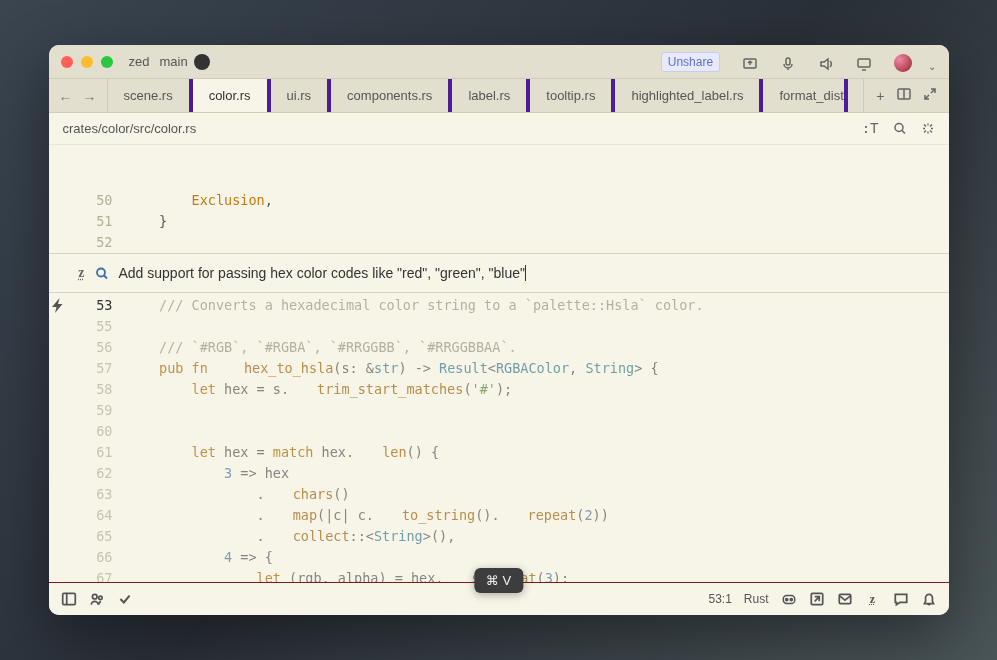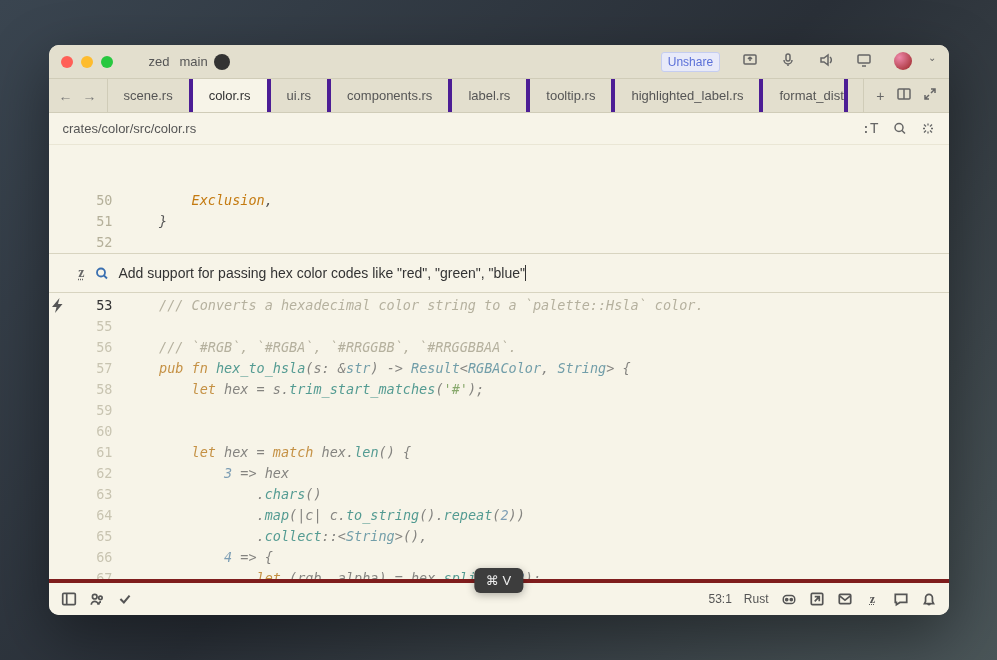--- a/index.html
+++ b/index.html
@@ -20,24 +20,24 @@
   }
   
   .titlebar {
     height: 34px; background: #e3dfce;
     display: flex; align-items: center; padding: 0 12px;
     border-bottom: 1px solid #d0ccb8;
   }
   .traffic { display: flex; gap: 8px; margin-right: 16px; }
   .dot { width: 12px; height: 12px; border-radius: 50%; }
   .dot.r { background: #ff5f57; } .dot.y { background: #febc2e; } .dot.g { background: #28c840; }
-  .app-name { font-size: 13px; color: #555; margin-right: 10px; margin-left: 20px; }
+  .app-name { font-size: 13px; color: #555; margin-right: 10px; }
   .branch { font-size: 13px; color: #555; margin-right: 6px; }
   .gh-avatar { width: 16px; height: 16px; border-radius: 50%; background: #333; display:inline-block; }
-  .titlebar-right { margin-left: auto; display: flex; align-items: flex-start; gap: 22px; }
+  .titlebar-right { margin-left: auto; display: flex; align-items: flex-end; gap: 22px; }
   .unshare { font-size: 12px; color: #5a6fd8; background: #e8eaf9; padding: 2px 6px; border-radius: 3px; border:1px solid #c5cdf0;}
   .tb-icon { width: 16px; height: 16px; color: #666; display:flex; align-items:center; justify-content:center; }
   .avatar { width: 18px; height: 18px; border-radius:50%; background: radial-gradient(circle at 30% 30%, #e8a, #922); }
   .chev { font-size: 10px; color:#666; margin-left:-6px;}
   
   .tabbar {
     height: 34px; background: #e3dfce; display: flex; align-items: stretch;
     border-bottom: 1px solid #d0ccb8;
   }
   .nav-arrows { display:flex; align-items:center; padding:0 10px; gap:10px; border-right:1px solid #d0ccb8;}
@@ -55,21 +55,21 @@
     height: 32px; display:flex; align-items:center; padding:0 14px;
     font-size: 13px; color:#555; border-bottom:1px solid #eae6d5;
   }
   .crumb-right { margin-left:auto; display:flex; gap:14px; color:#666; font-size:14px;}
   
   .editor { flex:1; display:flex; flex-direction:column; overflow:hidden; font-family: "SF Mono", Menlo, Consolas, monospace; font-size:13.5px; }
   .pane { overflow:hidden; }
   .line { display:flex; min-height:21px; line-height:21px; }
   .gutter { width: 60px; text-align:right; padding-right:14px; color:#b5b09a; user-select:none; flex-shrink:0; }
   .gut-icon { width: 18px; display:flex; align-items:center; justify-content:center; color:#555; flex-shrink:0;}
-  .code { white-space: pre; color:#555;font-style:italic; }
+  .code { white-space: pre; color:#555; }
   
   .top-pane { padding-top:4px;margin-top:41px; }
   
   .prompt-row {
     height: 40px; border-top:1px solid #d8d4c0; border-bottom:1px solid #d8d4c0;
     display:flex; align-items:center; padding:0 10px 0 0; background:#f7f4e8;
   }
   .prompt-icons { display:flex; gap:10px; width:70px; justify-content:flex-end; padding-right:10px;}
   .prompt-icon { color:#666; font-size:14px; }
   .prompt-input {
@@ -78,30 +78,30 @@
   }
   .cursor-bar::after { content:""; border-right:1.5px solid #333; margin-left:0px; animation: blink 1s infinite;}
   @keyframes blink { 50% { opacity:0; } }
   
   .bottom-pane { flex:1; background:#f7f4e8; position:relative; padding-top:2px;}
   .suggest .code, .suggest .gutter { opacity: 0.7; }
   .line.first-suggest .gutter { color:#333; font-weight:500; opacity:1;}
   
   .c-comment { color:#9a9580; }
   .c-kw { color:#b06800; }
-  .c-fn { color:#0f766e; }
+  .c-fn { color:#a16207;margin-left:28px; }
   .c-type { color:#3a7a8f; }
   .c-str { color:#5a8a3a; }
   .c-num { color:#4a7a9f; }
   .c-punc { color:#555; }
   .c-ident { color:#555; }
   .c-orange { color:#c47a10; }
   
   .statusbar {
-    height: 30px; border-top:4px solid #7f1d1d; background:#f7f4e8;
+    height: 30px; border-top:1px solid #7f1d1d; background:#f7f4e8;
     display:flex; align-items:center; padding:16px 12px; font-size:12px; color:#555;
   }
   .sb-left { display:flex; gap:12px; align-items:center;}
   .sb-right { margin-left:auto; display:flex; gap:12px; align-items:center;}
   .sb-icon { width:16px; height:16px; display:flex; align-items:center; justify-content:center; color:#555;}
   
   .cmd-pill {
     position:absolute; left:50%; transform:translateX(-50%); bottom:22px;
     background:#3d3d3d; color:#eee; padding:5px 12px; border-radius:6px;
     font-size:13px; font-family:-apple-system,sans-serif;

